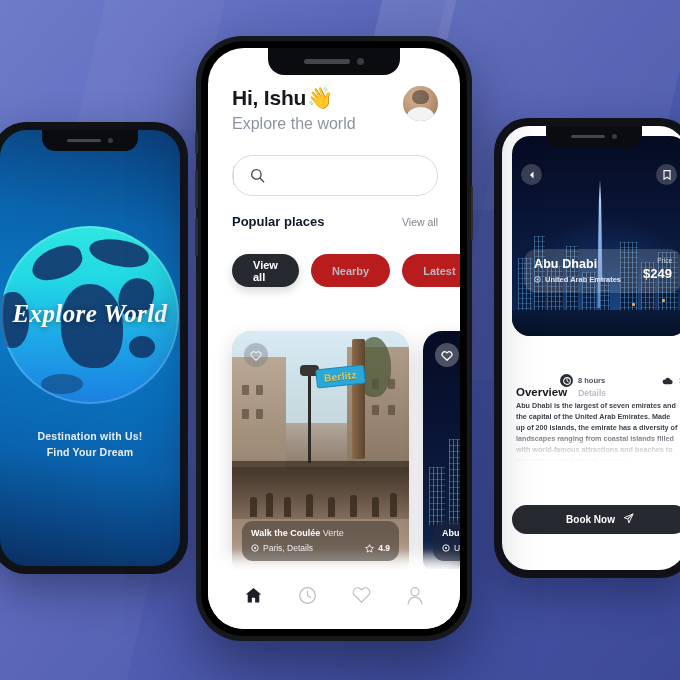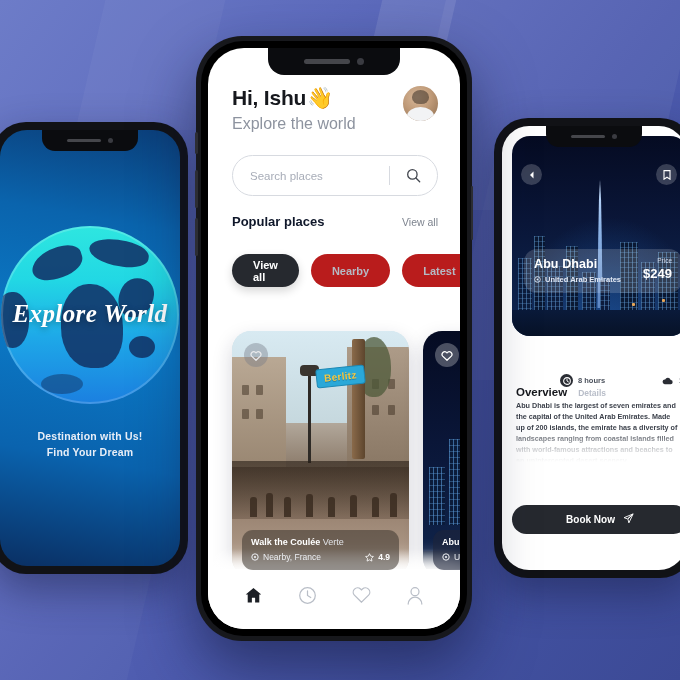--- a/index.html
+++ b/index.html
@@ -347,21 +347,21 @@
   .fav {
     position:absolute; left:12px; top:12px;
     width:24px; height:24px; border-radius:50%;
     background:rgba(255,255,255,.28);
     display:flex; align-items:center; justify-content:center;
     color:#fff; z-index:4;
   }
   .fav.dim { background:rgba(120,125,135,.42); color:#e8e9ec; }
 
   .cap {
-    position:absolute; left:10px; right:10px; bottom:7px;
+    position:absolute; left:10px; right:10px; bottom:16px;
     background:rgba(60,52,46,.55);
     border-radius:11px; padding:7px 9px 8px 9px; z-index:4;
   }
   .cap .t1 { font-size:9px; color:#fff; font-weight:700; }
   .cap .t1 em { font-style:normal; font-weight:400; color:#e2e4e8; }
   .cap .r2 {
     display:flex; align-items:center; justify-content:space-between;
     margin-top:5px;
   }
   .cap .loc { display:flex; align-items:center; gap:4px; color:#eceef2; font-size:8.5px; }
@@ -538,21 +538,20 @@
     <div class="greet">
       <div class="hi">
         <span>Hi, Ishu</span>
         <span>👋</span>
       </div>
       <div class="sub">Explore the world</div>
     </div>
     <div class="avatar"></div>
 
     <div class="searchbar">
-      <div class="ph">Search places</div>
       <div class="divider"></div>
       <div class="mag">
         <svg width="15" height="15" viewBox="0 0 16 16">
             <circle cx="6.8" cy="6.8" r="5" fill="none" stroke="currentColor" stroke-width="1.4"></circle>
             <path d="M10.6 10.6 L14.6 14.6" stroke="currentColor" stroke-width="1.4" stroke-linecap="round"></path>
           </svg>
       </div>
     </div>
 
     <div class="sec-head">
@@ -606,21 +605,21 @@
           <div class="t1">
             <span>Walk the Coulée</span>
             <em>Verte</em>
           </div>
           <div class="r2">
             <div class="loc">
               <svg width="8" height="8" viewBox="0 0 8 8">
                   <circle cx="4" cy="4" r="3.2" fill="none" stroke="currentColor" stroke-width="1"></circle>
                   <circle cx="4" cy="4" r="1.1" fill="currentColor"></circle>
                 </svg>
-              <span>Nearby, France</span>
+              <span>Paris, Details</span>
             </div>
             <div class="rate">
               <svg width="9" height="9" viewBox="0 0 12 12">
                   <path d="M6 .9l1.6 3.3 3.6.5-2.6 2.5.6 3.6L6 9.1 2.8 10.8l.6-3.6L.8 4.7l3.6-.5Z" fill="none" stroke="currentColor" stroke-width="1.1" stroke-linejoin="round"></path>
                 </svg>
               <span>4.9</span>
             </div>
           </div>
         </div>
       </div>

